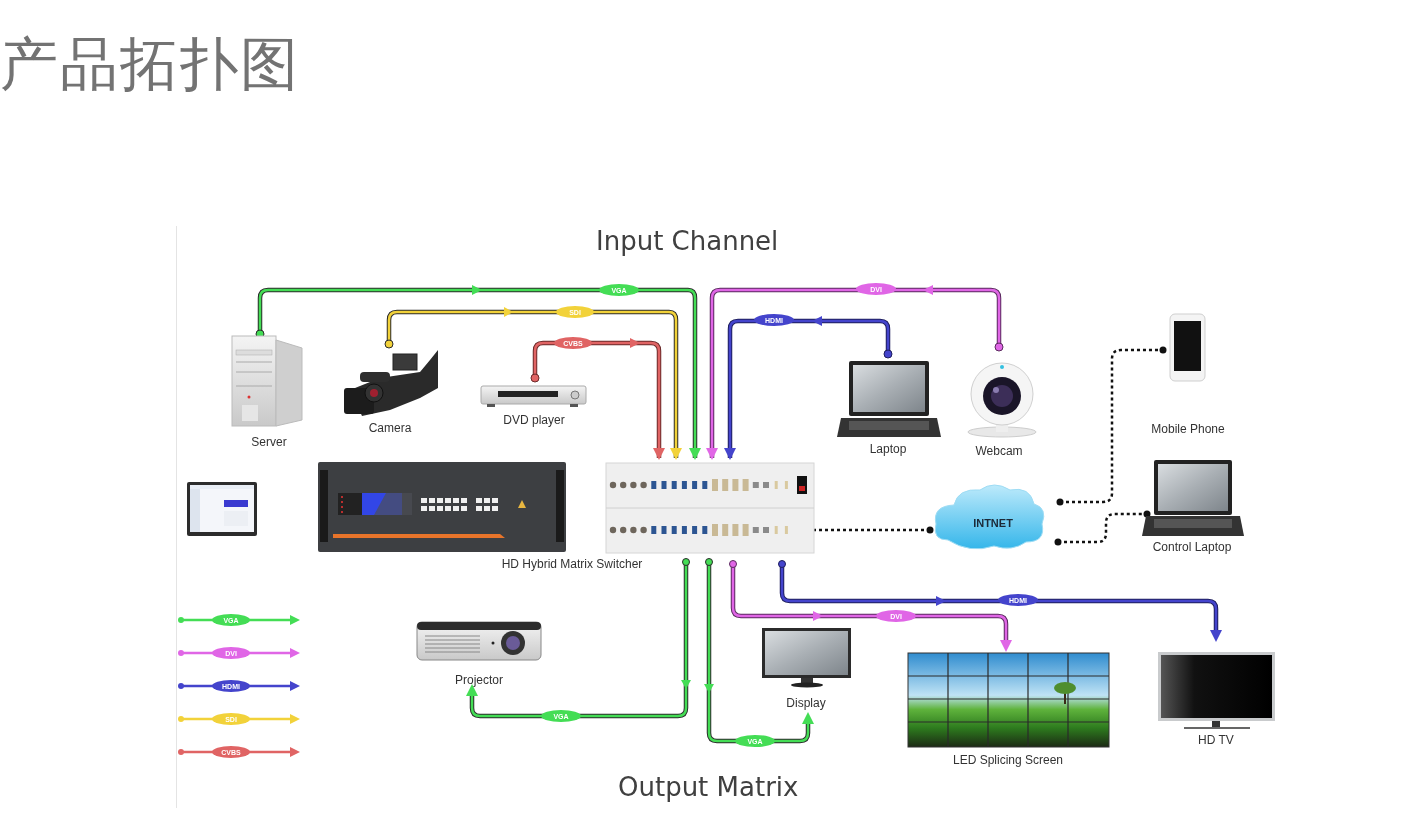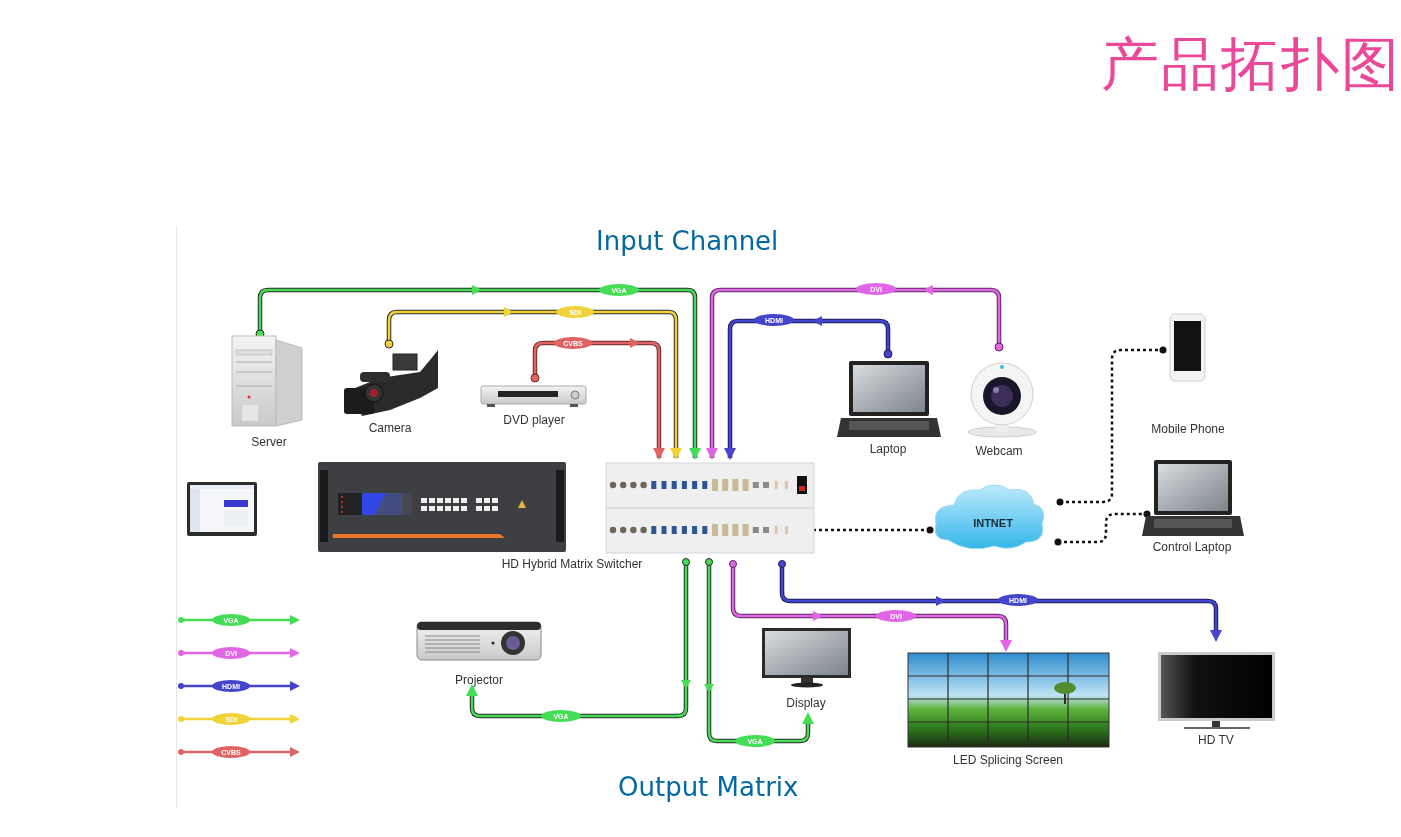--- a/index.html
+++ b/index.html
@@ -1,21 +1,21 @@
 <!DOCTYPE html>
 <html><head>
 <meta charset="utf-8">
 <style>
   html, body { margin: 0; padding: 0; background: #ffffff; }
   body { width: 1401px; height: 837px; position: relative; overflow: hidden;
          font-family: "DejaVu Sans", "Liberation Sans", sans-serif; }
-  .page-title { position: absolute; left: 0; width: 1401px; top: 26px; text-align: right;
-                font-size: 58px; color: #ec4899; letter-spacing: 2px; }
+  .page-title { position: absolute; left: 0; width: 1401px; top: 26px; text-align: left;
+                font-size: 58px; color: #737373; letter-spacing: 2px; }
   .frame-line { position: absolute; left: 176px; top: 226px; width: 1px; height: 582px; background: #e4e4e4; }
-  .section-title { position: absolute; font-family: "DejaVu Sans", sans-serif; font-size: 26px; color: #0369a1; }
+  .section-title { position: absolute; font-family: "DejaVu Sans", sans-serif; font-size: 26px; color: #404040; }
   #diagram { position: absolute; left: 0; top: 0; }
   .lbl { font-family: "Liberation Sans", "DejaVu Sans", sans-serif; font-size: 12px; fill: #333; }
   .pill-text { font-family: "Liberation Sans", sans-serif; font-size: 7px; fill: #ffffff; font-weight: bold; }
 </style>
 </head>
 <body>
 
 <div class="page-title">产品拓扑图</div>
 <div class="frame-line"></div>
 <div class="section-title" style="left:596px; top:226px;">Input Channel</div>

